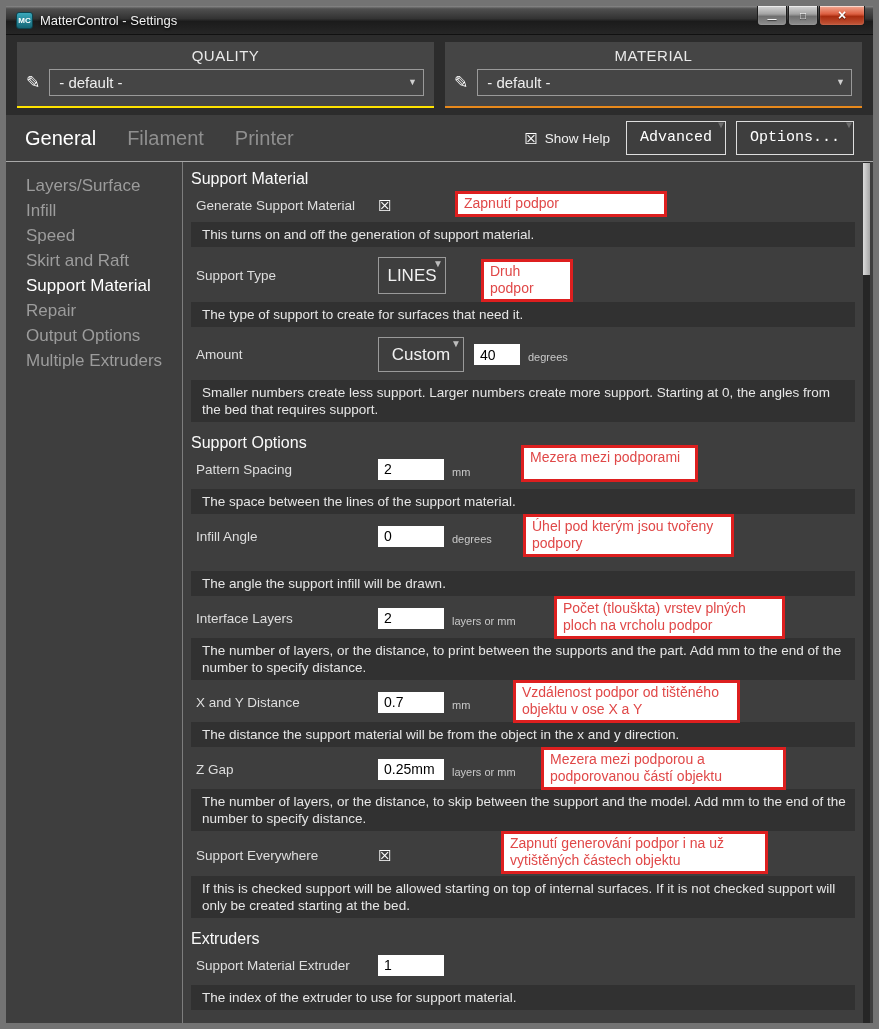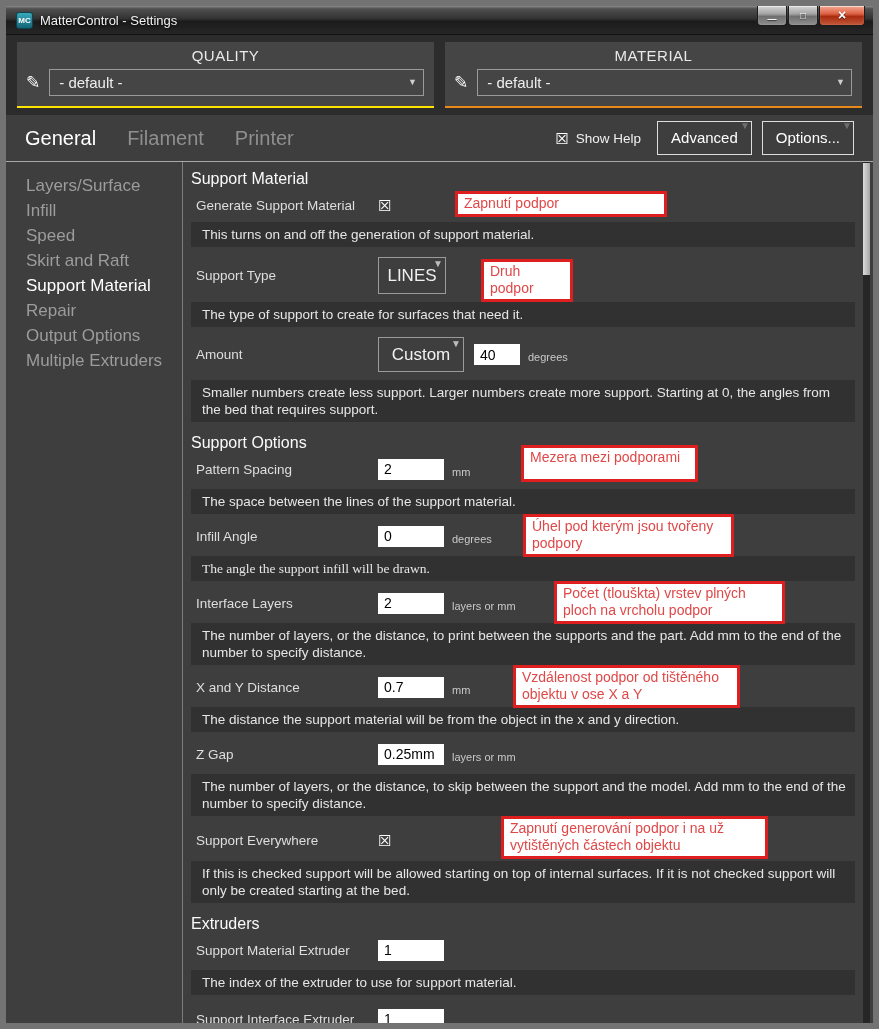--- a/index.html
+++ b/index.html
@@ -42,21 +42,21 @@
 
   
   .tabbar { height:47px; display:flex; align-items:center; padding:0 19px 0 19px;
     border-bottom:1px solid #a8a8a8; }
   .tab { font-size:20px; color:#8f8f8f; margin-right:31px; cursor:pointer; }
   .tab.active { color:#ffffff; }
   .tab-right { margin-left:auto; display:flex; align-items:center; gap:10px; }
   .showhelp { display:flex; align-items:center; gap:7px; color:#f0f0f0; font-size:13.5px; cursor:pointer; margin-right:6px; }
   .checkbox-glyph { color:#fff; font-size:15px; line-height:15px; }
   .chrome-btn { position:relative; height:34px; min-width:90px; border:1px solid #dedede; background:transparent;
-    color:#fff; font-size:15px; font-family:Liberation Sans, sans-serif; padding:0 13px 2px 13px; cursor:pointer; }
+    color:#fff; font-size:15px; font-family:Liberation Mono, monospace; padding:0 13px 2px 13px; cursor:pointer; }
   .corner-arrow { position:absolute; top:-1px; right:1px; font-size:10px; color:#6e6e6e; line-height:10px; }
 
   
   .content { position:relative; display:flex; height:869px; }
   .sidebar { width:177px; flex-shrink:0; padding:11px 0 0 20px; border-right:1px solid #7d7d7d; }
   .side-item { color:#9c9c9c; font-size:17px; line-height:25px; cursor:pointer; white-space:nowrap; }
   .side-item.active { color:#ffffff; }
 
   .main { flex:1; padding:8px 18px 0 8px; overflow:hidden; }
   .sec-header { color:#fafafa; font-size:16px; margin:12px 0 0 0; }
@@ -216,21 +216,21 @@
       <div class="shelp" style="margin-top:9px;">The space between the lines of the support material.</div>
 
       <div class="srow" style="margin-top:11px;">
         <span class="slabel">Infill Angle</span>
         <input class="sinput" value="0" style="">
         <span class="sunit">degrees</span>
         <div class="ann" style="left:332px; top:-11px; width:211px;">
           <span>Úhel pod kterým jsou tvořeny podpory</span>
         </div>
       </div>
-      <div class="shelp" style="margin-top:9px;font-family:Liberation Serif, serif;">The angle the support infill will be drawn.</div>
+      <div class="shelp" style="margin-top:24px;">The angle the support infill will be drawn.</div>
 
       <div class="srow" style="margin-top:11px;">
         <span class="slabel">Interface Layers</span>
         <input class="sinput" value="2" style="">
         <span class="sunit">layers or mm</span>
         <div class="ann" style="left:363px; top:-11px; width:231px;">
           <span>Počet (tlouškta) vrstev plných ploch na vrcholu podpor</span>
         </div>
       </div>
       <div class="shelp" style="margin-top:9px;">The number of layers, or the distance, to print between the supports and the part. Add mm to the end of the number to specify distance.</div>
@@ -242,20 +242,23 @@
         <div class="ann" style="left:322px; top:-11px; width:227px;">
           <span>Vzdálenost podpor od tištěného objektu v ose X a Y</span>
         </div>
       </div>
       <div class="shelp" style="margin-top:9px;">The distance the support material will be from the object in the x and y direction.</div>
 
       <div class="srow" style="margin-top:11px;">
         <span class="slabel">Z Gap</span>
         <input class="sinput" value="0.25mm" style="">
         <span class="sunit">layers or mm</span>
+        <div class="ann" style="left:350px; top:-11px; width:245px;">
+          <span>Mezera mezi podporou a podporovanou částí objektu</span>
+        </div>
       </div>
       <div class="shelp" style="margin-top:9px;">The number of layers, or the distance, to skip between the support and the model. Add mm to the end of the number to specify distance.</div>
 
       <div class="srow" style="margin-top:13px;">
         <span class="slabel">Support Everywhere</span>
         <span class="scheck">☒</span>
         <div class="ann" style="left:310px; top:-13px; width:267px;">
           <span>Zapnutí generování podpor i na už vytištěných částech objektu</span>
         </div>
       </div>

